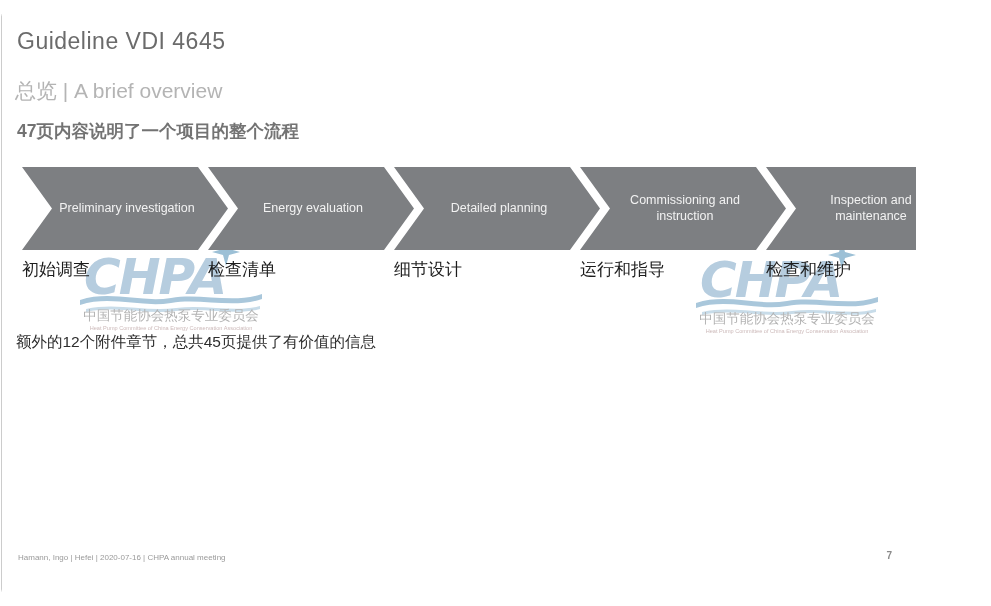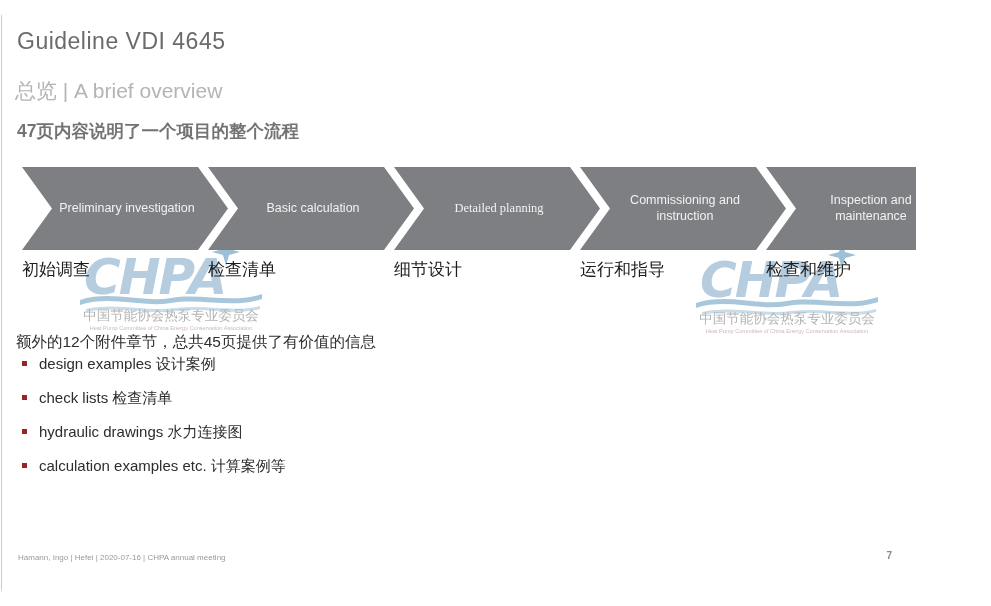--- a/index.html
+++ b/index.html
@@ -103,21 +103,21 @@
     position: absolute;
     top: 258px;
     width: 206px;
     text-align: left;
     font-size: 17px;
     color: #1c1c1c;
     z-index: 2;
   }
   .pos-0 { left: 22px; }
   .pos-1 { left: 208px; }
-  .pos-2 { left: 394px; font-family: Liberation Serif, serif; }
+  .pos-2 { left: 394px; }
   .pos-3 { left: 580px; }
   .pos-4 { left: 766px; }
 
   
   .appendix-intro {
     position: absolute;
     left: 16px; top: 316px;
     font-size: 15.5px;
     color: #2d2d2d;
     z-index: 2;
@@ -193,53 +193,35 @@
     <path class="wm-wave1" d="M4,70 C35,60 65,73 95,68 C125,63 158,74 186,64 L186,69 C158,79 125,68 95,73 C65,78 35,65 4,75 Z"></path>
     <path class="wm-wave2" d="M10,79 C40,72 70,82 100,78 C130,74 160,83 184,76 L184,79 C160,86 130,77 100,81 C70,85 40,75 10,82 Z"></path>
     <text class="wm-zh" x="95" y="90">中国节能协会热泵专业委员会</text>
     <text class="wm-en" x="95" y="100">Heat Pump Committee of China Energy Conservation Association</text>
   </svg>
 
   <div class="chevron pos-0">
     <span class="chevron-label">Preliminary investigation</span>
   </div>
   <div class="chevron pos-1">
-    <span class="chevron-label">Basic calculation</span>
+    <span class="chevron-label">Energy evaluation</span>
   </div>
   <div class="chevron pos-2">
     <span class="chevron-label">Detailed planning</span>
   </div>
   <div class="chevron pos-4">
     <span class="chevron-label">Inspection and maintenance</span>
   </div>
   <div class="chevron pos-3">
     <span class="chevron-label">Commissioning and instruction</span>
   </div>
 
   <div class="zh-label pos-0">初始调查</div>
   <div class="zh-label pos-1">检查清单</div>
   <div class="zh-label pos-2">细节设计</div>
   <div class="zh-label pos-3">运行和指导</div>
   <div class="zh-label pos-4">检查和维护</div>
 
   <p class="appendix-intro">额外的12个附件章节，总共45页提供了有价值的信息</p>
-  <ul class="bullet-list">
-    <li class="bullet-item">
-      <span class="bullet-square"></span>
-      <span>design examples 设计案例</span>
-    </li>
-    <li class="bullet-item">
-      <span class="bullet-square"></span>
-      <span>check lists 检查清单</span>
-    </li>
-    <li class="bullet-item">
-      <span class="bullet-square"></span>
-      <span>hydraulic drawings 水力连接图</span>
-    </li>
-    <li class="bullet-item">
-      <span class="bullet-square"></span>
-      <span>calculation examples etc. 计算案例等</span>
-    </li>
-  </ul>
 
   <div class="footer-meta">Hamann, Ingo | Hefei | 2020-07-16 | CHPA annual meeting</div>
   <div class="page-number">7</div>
 </div>
 
 </body></html>

